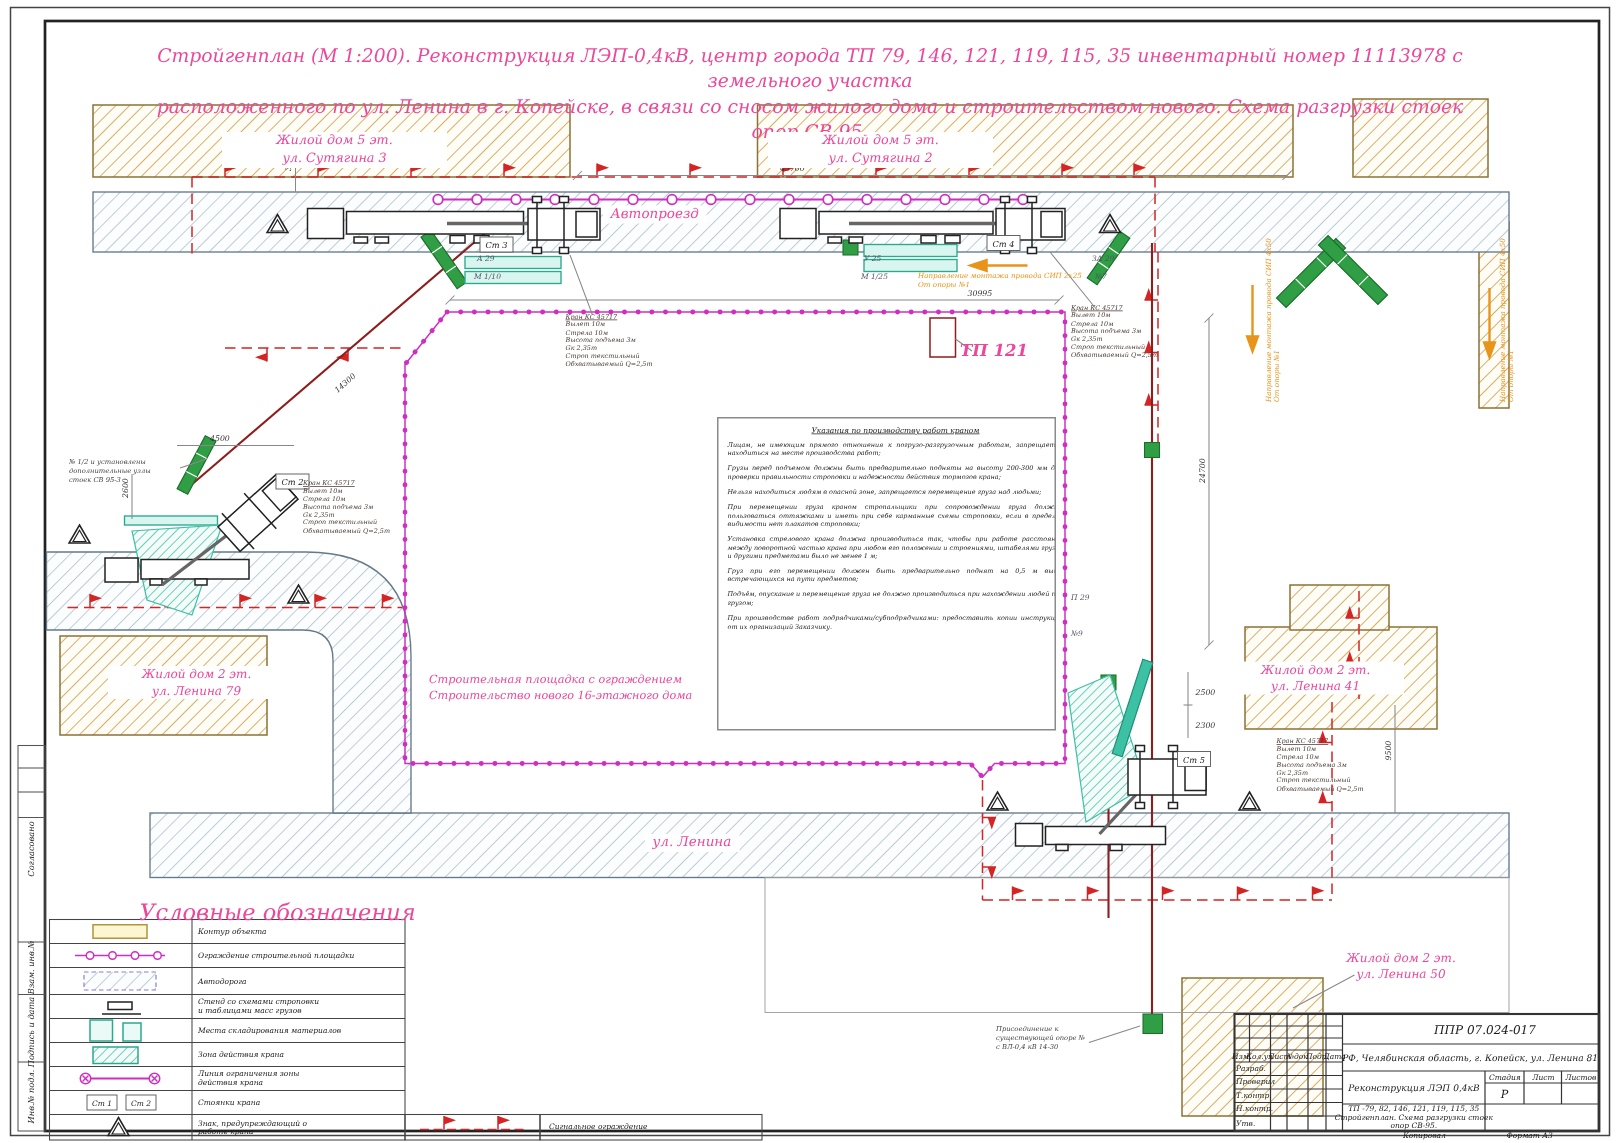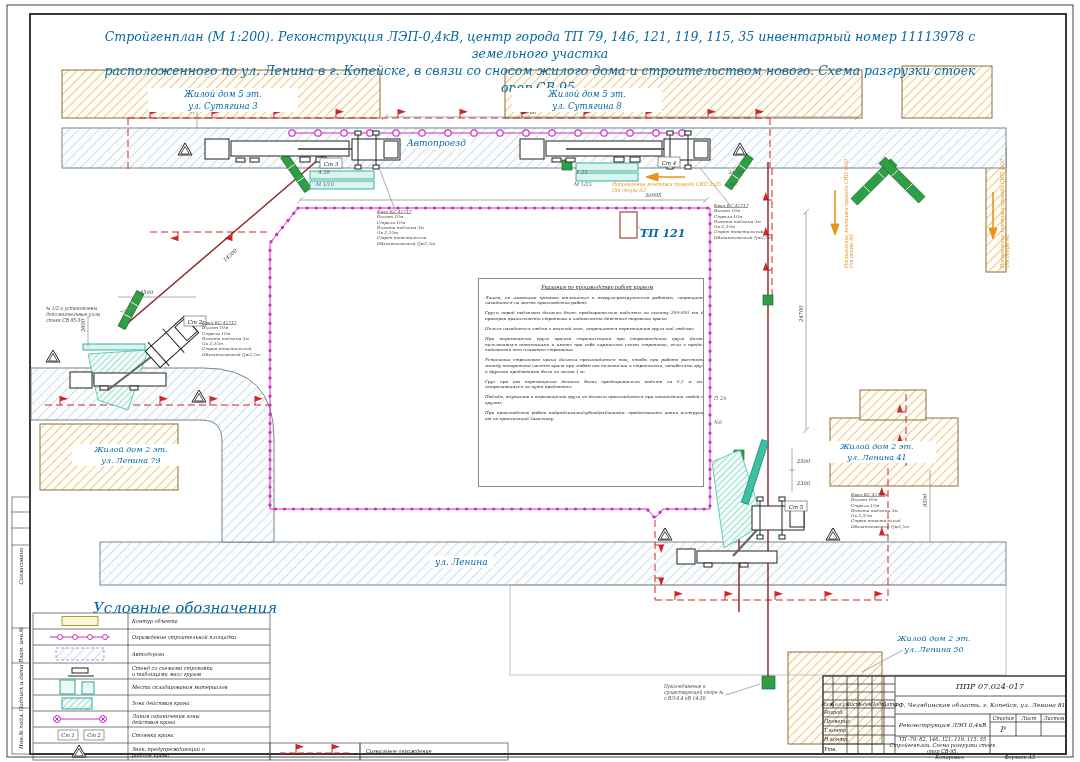--- a/index.html
+++ b/index.html
@@ -1,19 +1,19 @@
 <!DOCTYPE html>
 <html><head>
 <meta charset="utf-8">
 <style>
   html,body{margin:0;padding:0;background:#e8e8e8}
   .sheet{position:relative;width:1080px;height:762px;background:#fff;overflow:hidden;
          font-family:"DejaVu Serif","Liberation Serif",serif;}
   .plan-svg{position:absolute;left:0;top:0}
-  .ov{position:absolute;font-style:italic;color:#0369a1}
+  .ov{position:absolute;font-style:italic;color:#ec4899}
   .c{text-align:center}
   .wbg{background:#fff}
   .half{transform:scale(.5);transform-origin:0 0;width:200%;font-size:9px;line-height:1.25}
   .cell{position:absolute;display:flex;align-items:center;justify-content:center;font-style:italic;color:#1a1a1a}
   .cl{justify-content:flex-start}
   .s{display:inline-block;white-space:nowrap;transform:scale(.5);font-size:10px}
   .s55{display:inline-block;white-space:nowrap;transform:scale(.55);font-size:11px}
   .sL{transform-origin:0 50%}
   .orange{color:#e8941a}
   .vnote{position:absolute;transform-origin:0 0;transform:rotate(-90deg) scale(.5);white-space:nowrap;
@@ -458,40 +458,44 @@
   <div>Стройгенплан (М 1:200). Реконструкция ЛЭП-0,4кВ, центр города ТП 79, 146, 121, 119, 115, 35 инвентарный номер 11113978 с земельного участка</div>
   <div>расположенного по ул. Ленина в г. Копейске, в связи со сносом жилого дома и строительством нового. Схема разгрузки стоек опор СВ-95.</div>
 </div>
 
 <div class="ov c wbg" style="left:148px;top:88px;width:150px;font-size:8.5px;line-height:12px">
   <div>Жилой дом 5 эт.</div>
   <div>ул. Сутягина 3</div>
 </div>
 <div class="ov c wbg" style="left:512px;top:88px;width:150px;font-size:8.5px;line-height:12px">
   <div>Жилой дом 5 эт.</div>
-  <div>ул. Сутягина 8</div>
+  <div>ул. Сутягина 2</div>
 </div>
 <div class="ov c wbg" style="left:72px;top:444px;width:118px;font-size:8px;line-height:11px">
   <div>Жилой дом 2 эт.</div>
   <div>ул. Ленина 79</div>
 </div>
 <div class="ov c wbg" style="left:818px;top:441px;width:118px;font-size:8px;line-height:11px">
   <div>Жилой дом 2 эт.</div>
   <div>ул. Ленина 41</div>
 </div>
 <div class="ov c" style="left:872px;top:633px;width:124px;font-size:8px;line-height:11px">
   <div>Жилой дом 2 эт.</div>
   <div>ул. Ленина 50</div>
 </div>
 
 <div class="ov wbg" style="left:402px;top:137px;padding:1px 5px;font-size:9px">Автопроезд</div>
 <div class="ov wbg" style="left:430px;top:556px;padding:1px 5px;font-size:9px">ул. Ленина</div>
 
 <div class="ov" style="left:640px;top:227px;font-size:11px;font-weight:bold">ТП 121</div>
 
+<div class="ov" style="left:286px;top:448px;width:180px;font-size:7.5px;line-height:10.5px">
+  <div>Строительная площадка с ограждением</div>
+  <div>Строительство нового 16-этажного дома</div>
+</div>
 
 <div class="instr">
   <div class="half">
     <h4>Указания по производству работ краном</h4>
     <p>Лицам, не имеющим прямого отношения к погрузо-разгрузочным работам, запрещается находиться на месте производства работ;</p>
     <p>Грузы перед подъемом должны быть предварительно подняты на высоту 200-300 мм для проверки правильности строповки и надежности действия тормозов крана;</p>
     <p>Нельзя находиться людям в опасной зоне, запрещается перемещение груза над людьми;</p>
     <p>При перемещении груза краном стропальщики при сопровождении груза должны пользоваться оттяжками и иметь при себе карманные схемы строповки, если в пределах видимости нет плакатов строповки;</p>
     <p>Установка стрелового крана должна производиться так, чтобы при работе расстояние между поворотной частью крана при любом его положении и строениями, штабелями грузов и другими предметами было не менее 1 м;</p>
     <p>Груз при его перемещении должен быть предварительно поднят на 0,5 м выше встречающихся на пути предметов;</p>

